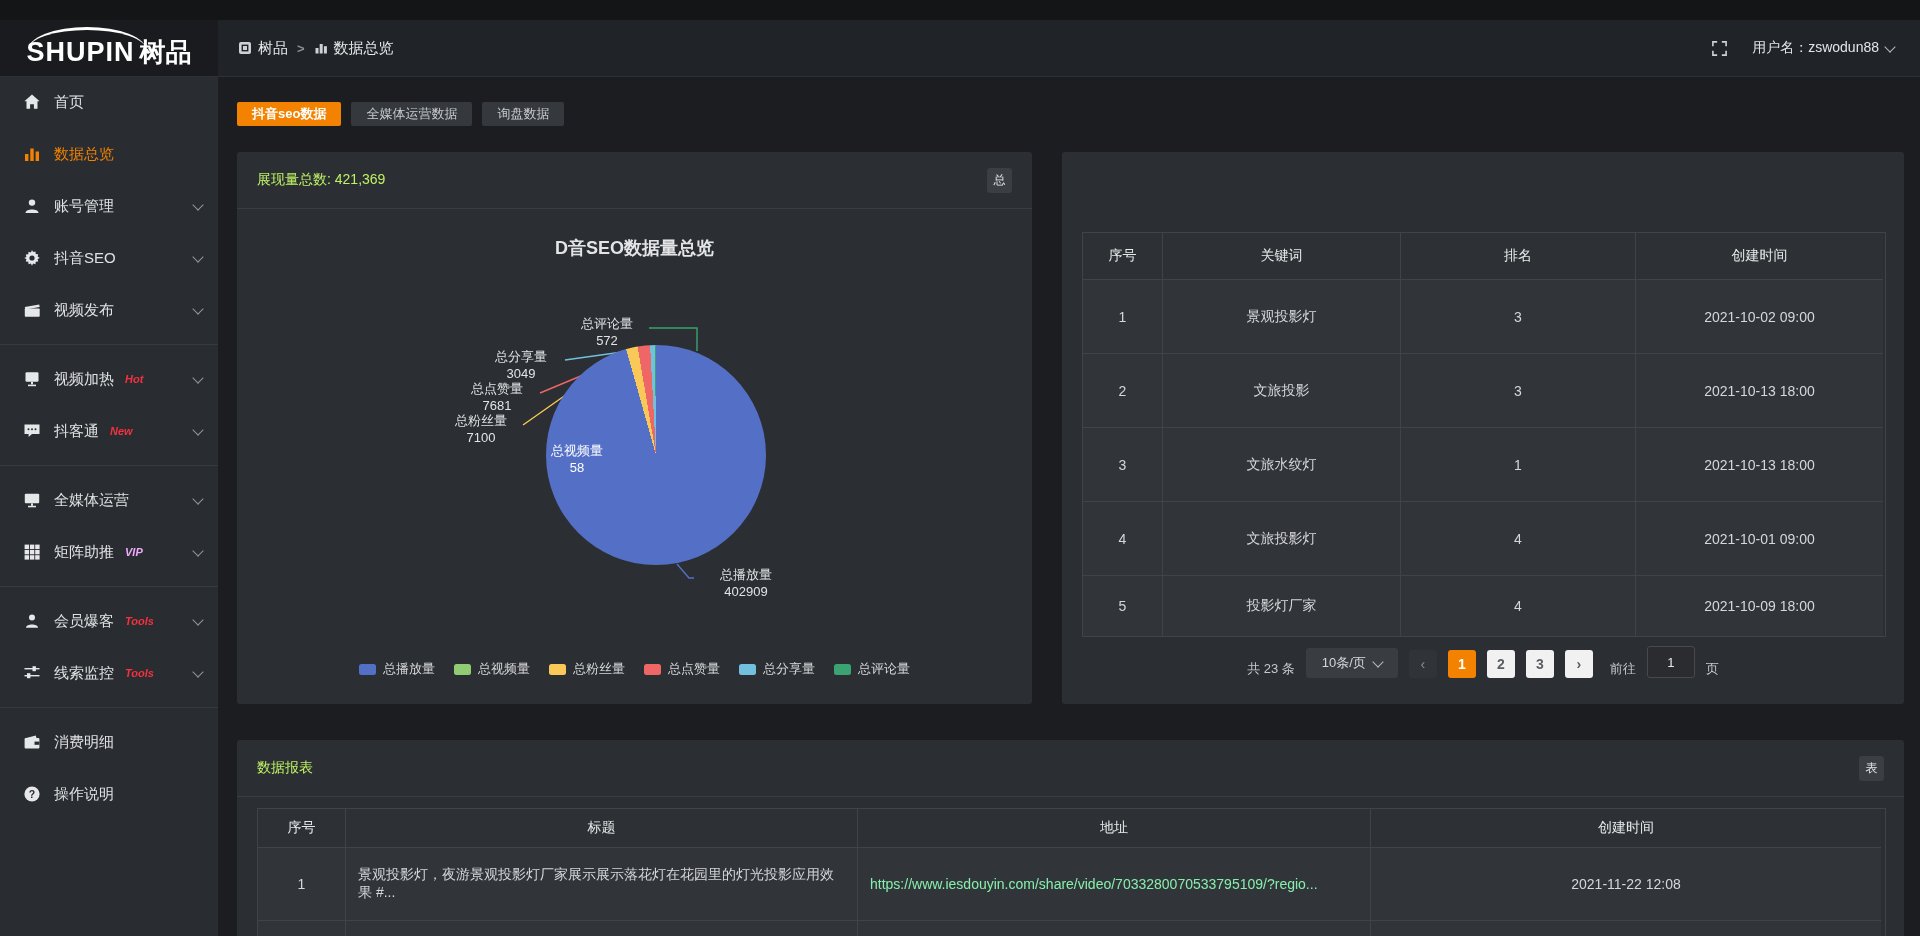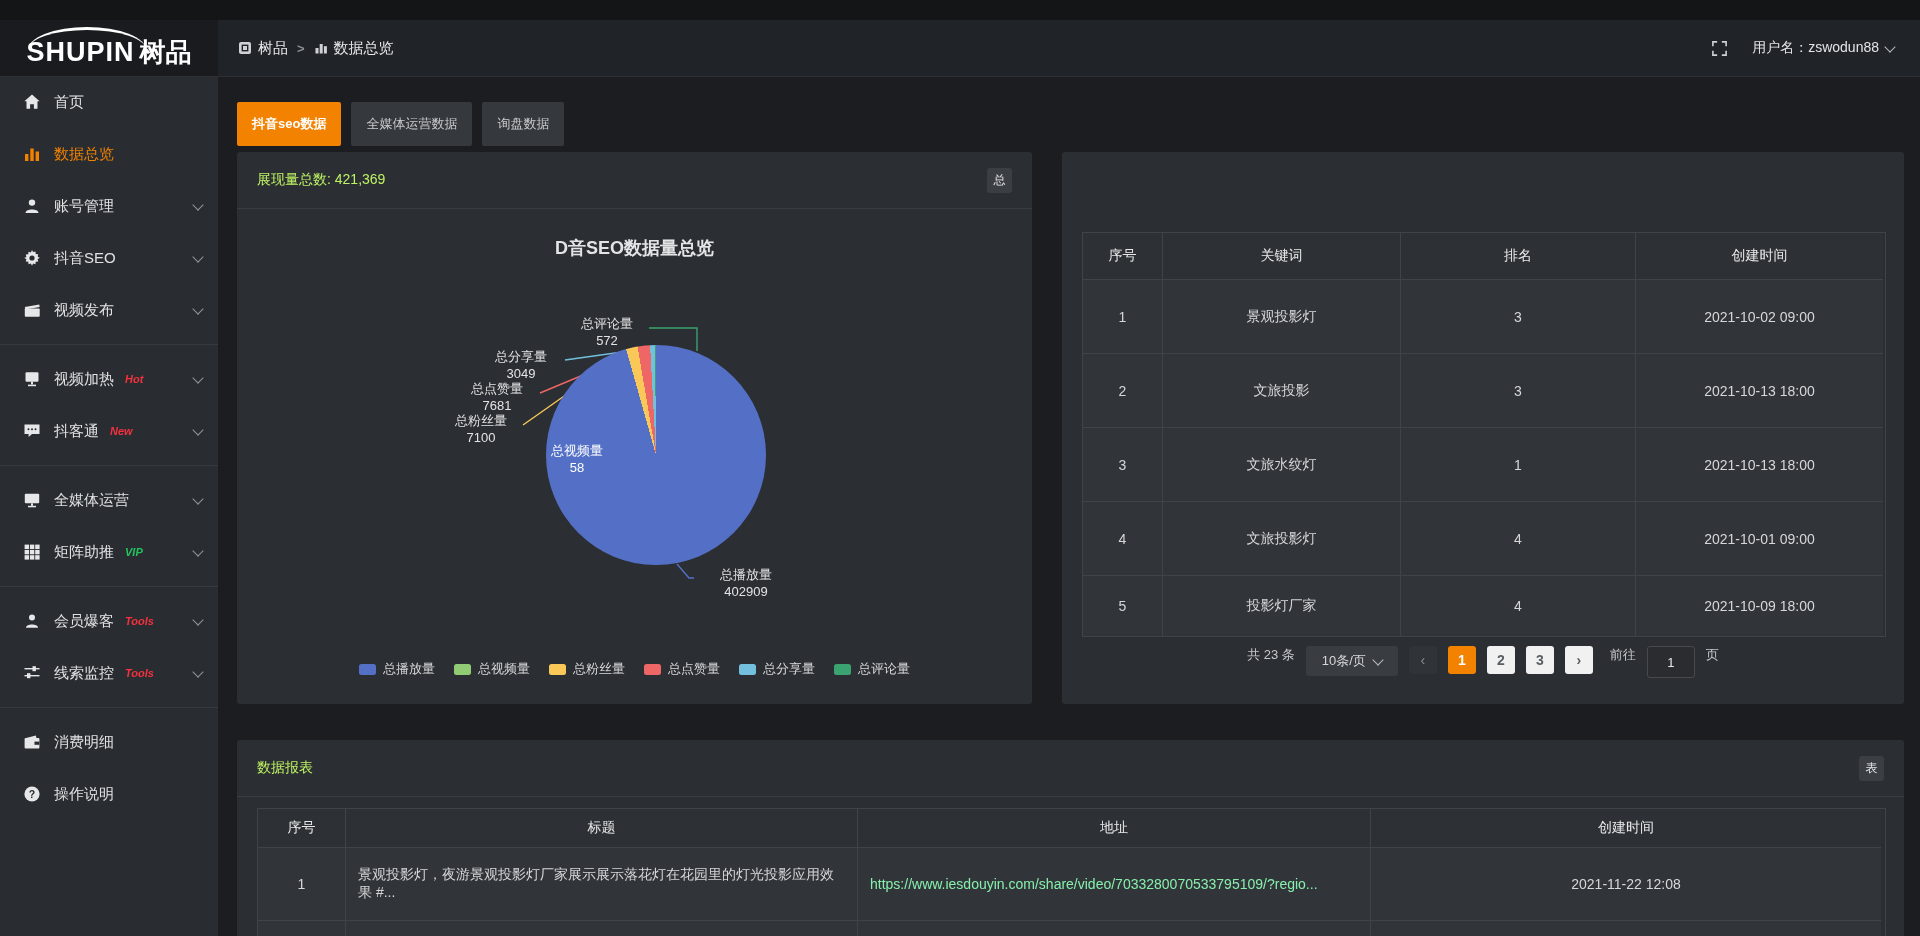--- a/index.html
+++ b/index.html
@@ -26,21 +26,21 @@
   .sidebar{position:absolute;left:0;top:56px;width:218px;height:880px;background:#292c30;}
   .side-item{height:52px;display:flex;align-items:center;padding:0 16px 0 22px;cursor:pointer;font-size:15px;color:#e0e1e3;}
   .side-item .si-icon{width:19px;height:19px;display:flex;align-items:center;justify-content:center;color:#e6e7e9;}
   .side-item .si-label{margin-left:13px;}
   .side-item .si-extra{margin-left:11px;font-size:11px;font-weight:bold;font-style:italic;}
   .side-item .chev{margin-left:auto;opacity:.75;}
   .side-item.active,.side-item.active .si-icon{color:#f28200;}
   .side-div{height:1px;background:#36393d;margin:8px 0;}
   
   .tabs{position:absolute;left:237px;top:82px;display:flex;gap:10px;}
-  .tab{height:44px;padding:0 15px;display:flex;align-items:center;font-size:13px;border-radius:2px;
+  .tab{height:24px;padding:0 15px;display:flex;align-items:center;font-size:13px;border-radius:2px;
        background:#35383c;color:#c9cbce;cursor:pointer;}
   .tab.active{background:#f28200;color:#fff;font-weight:bold;}
   
   .panel{position:absolute;background:#2b2e32;border-radius:3px;overflow:hidden;}
   .panel.left{left:237px;top:132px;width:795px;height:552px;}
   .panel.right{left:1062px;top:132px;width:842px;height:552px;}
   .panel.bottom{left:237px;top:720px;width:1667px;height:264px;}
   .panel-head{display:flex;align-items:center;justify-content:space-between;height:56px;
               padding:0 20px;border-bottom:1px solid #393c40;}
   .panel-title{font-size:14px;color:#bef264;}
@@ -63,21 +63,21 @@
   .gcell{border-right:1px solid #404348;border-bottom:1px solid #404348;display:flex;
          align-items:center;justify-content:center;font-size:14px;color:#d6d7d9;background:#313439;}
   .gcell.last-col{border-right:none;}
   .gcell.head{background:#2d3034;color:#e8e9ea;font-size:14px;}
   .rank-table{position:absolute;left:20px;top:80px;width:802px;grid-template-columns:80px 238px 235px 247px;}
   .rank-table .head{height:46px;}
   .rank-table .row-cell{height:73px;}
   .rank-table .row-cell.short{height:60px;border-bottom:none;}
   
   .pager{position:absolute;left:0;right:0;top:494px;display:flex;justify-content:center;
-         align-items:flex-start;gap:11px;font-size:13px;color:#c6c8cb;}
+         align-items:flex-end;gap:11px;font-size:13px;color:#c6c8cb;}
   .pg-select{width:92px;height:30px;background:#393c41;border-radius:3px;display:flex;align-items:center;
              justify-content:center;gap:8px;cursor:pointer;color:#d5d6d8;}
   .pg-btn{width:28px;height:28px;border-radius:3px;display:flex;align-items:center;justify-content:center;
           font-size:14px;cursor:pointer;background:#303338;color:#8a8d91;}
   .pg-btn.lite{background:#f1f1f2;color:#5a5d63;font-weight:bold;}
   .pg-btn.on{background:#f28200;color:#fff;font-weight:bold;}
   .pg-input{width:42px;height:28px;background:#2a2c30;border:1px solid #47494d;border-radius:3px;
             color:#e6e7e9;text-align:center;font-size:13px;font-family:inherit;}
   
   .report-table{position:absolute;left:20px;top:68px;width:1627px;grid-template-columns:88px 512px 513px 510px;}
@@ -235,21 +235,21 @@
             <rect x="12.2" y="1.6" width="4.4" height="4.4"></rect>
             <rect x="1.6" y="6.9" width="4.4" height="4.4"></rect>
             <rect x="6.9" y="6.9" width="4.4" height="4.4"></rect>
             <rect x="12.2" y="6.9" width="4.4" height="4.4"></rect>
             <rect x="1.6" y="12.2" width="4.4" height="4.4"></rect>
             <rect x="6.9" y="12.2" width="4.4" height="4.4"></rect>
             <rect x="12.2" y="12.2" width="4.4" height="4.4"></rect>
           </svg>
         </span>
       <span class="si-label">矩阵助推</span>
-      <span class="si-extra" style="color: #22c55e;">VIP</span>
+      <span class="si-extra" style="color: #f0abfc;">VIP</span>
       <span class="chev"></span>
     </div>
     <div class="side-div"></div>
     <div class="side-item">
       <span class="si-icon">
           <svg width="18" height="18" viewBox="0 0 18 18" fill="currentColor">
             <circle cx="9" cy="5.4" r="3"></circle>
             <path d="M3 15.8c0-4.4 12-4.4 12 0Z"></path>
           </svg>
         </span>

